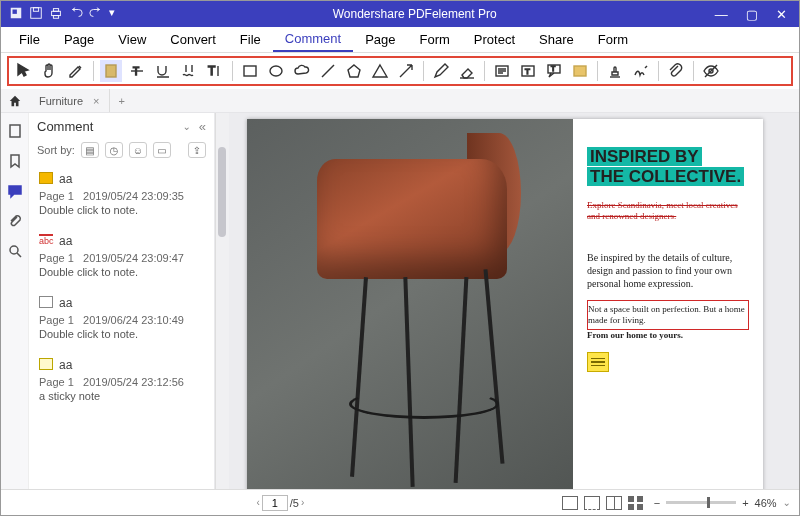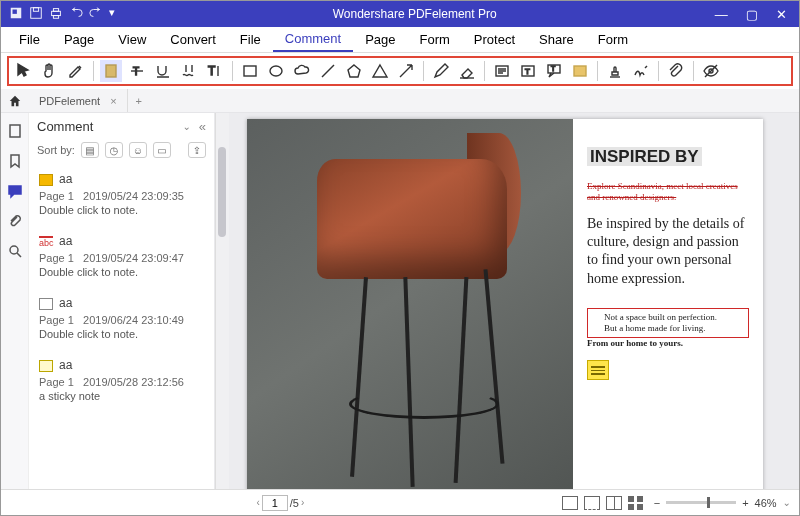--- a/index.html
+++ b/index.html
@@ -31,21 +31,21 @@
 .iconrail { width: 28px; background: #f7f7f9; border-right: 1px solid #eee; display: flex; flex-direction: column; align-items: center; gap: 14px; padding-top: 10px; }
 .iconrail .ri { width: 16px; height: 16px; stroke: #555; fill: none; stroke-width: 1.5; cursor: pointer; }
 .iconrail .ri.active { stroke: #3b3fbd; fill: #3b3fbd; }
 .sidepanel { width: 186px; background: #fff; border-right: 1px solid #e9e9ec; display: flex; flex-direction: column; font-size: 12px; }
 .sidepanel .hdr { display: flex; align-items: center; padding: 6px 8px; font-size: 13px; color: #333; }
 .sidepanel .hdr .sp { flex:1; }
 .sortrow { display: flex; align-items: center; gap: 6px; padding: 2px 8px 6px; color: #666; font-size: 11px; }
 .sortrow .sbtn { width: 18px; height: 16px; border: 1px solid #ccc; border-radius: 3px; display: flex; align-items: center; justify-content: center; font-size: 10px; }
 .commentlist { flex:1; overflow: hidden; }
 .citem { padding: 8px 10px 10px; }
-.citem .line1 { display: flex; align-items: flex-end; gap: 6px; color: #444; }
+.citem .line1 { display: flex; align-items: flex-start; gap: 6px; color: #444; }
 .citem .ico { width: 14px; height: 12px; display: inline-block; }
 .ico-highlight { background: #f5b800; border: 1px solid #c39700; }
 .ico-strike { border-top: 2px solid #d03030; font-size: 9px; color:#d03030; }
 .ico-box { border: 1.5px solid #888; }
 .ico-note { border: 1.5px solid #bba600; background: #fff9cc; }
 .citem .meta { color: #666; margin-top: 4px; font-size: 11px; }
 .citem .note { color: #555; margin-top: 2px; font-size: 11px; }
 
 .canvaswrap { flex:1; background: #ececef; display: flex; position: relative; overflow: hidden; }
 .page { position: absolute; left: 32px; top: 6px; width: 516px; height: 400px; background: #fff; box-shadow: 0 0 4px rgba(0,0,0,.3); display: flex; }
@@ -53,24 +53,24 @@
 .chair-seat { position: absolute; left: 70px; top: 40px; width: 190px; height: 120px; border-radius: 18px 26px 10px 10px / 22px 30px 10px 10px; background: linear-gradient(150deg,#8a432a,#b35a3b 40%,#7d3a24); box-shadow: inset -10px -20px 30px rgba(0,0,0,.35); }
 .chair-back { position:absolute; left:220px; top:14px; width:54px; height:120px; border-radius: 0 22px 22px 0 / 0 60px 60px 0; background: linear-gradient(90deg,#6f3420,#a3563b); }
 .leg { position:absolute; width:4px; background:#222; }
 .leg.a { left:110px; top:158px; height:200px; transform: rotate(4deg); }
 .leg.b { left:160px; top:158px; height:210px; transform: rotate(-2deg); }
 .leg.c { left:212px; top:158px; height:206px; transform: rotate(3deg); }
 .leg.d { left:245px; top:150px; height:195px; transform: rotate(-5deg); }
 .footring { position:absolute; left:102px; top:270px; width:150px; height:30px; border:3px solid #1b1b1b; border-radius:50%; border-top-color:transparent; }
 .page .copy { flex:1; padding: 28px 14px 10px 14px; font-size: 9px; color:#222; }
 .headline { font-weight: 900; font-size: 17px; line-height: 1.15; }
-.headline .hl { background: #e5e5e5; padding: 0 3px; }
+.headline .hl { background: #14b8a6; padding: 0 3px; }
 .struck { color:#b81e1e; text-decoration: line-through; margin-top: 14px; font-family: Georgia, serif; font-size: 9px; line-height: 1.25; }
-.para { margin-top: 12px; font-family: Georgia, serif; font-size: 14px; line-height: 1.3; }
-.boxed { margin-top: 20px; border: 1px solid #d02828; padding: 3px 16px; font-family: Georgia, serif; font-size: 9px; line-height: 1.25; }
+.para { margin-top: 28px; font-family: Georgia, serif; font-size: 10px; line-height: 1.3; }
+.boxed { margin-top: 10px; border: 1px solid #d02828; padding: 3px 0; font-family: Georgia, serif; font-size: 9px; line-height: 1.25; }
 .strong { margin-top: 0; font-family: Georgia, serif; font-weight: bold; font-size: 9px; }
 .sticky { margin-top: 12px; width: 22px; height: 20px; background: #ffe54a; border: 1px solid #c8ab00; display:flex; flex-direction:column; justify-content:center; gap:2px; padding:3px; }
 .sticky div { height:1.5px; background:#7a6900; }
 .vscroll { width: 14px; background: #f0f0f2; border-left: 1px solid #ddd; position: relative; }
 .vscroll .thumb { position: absolute; left: 2px; top: 34px; width: 8px; height: 90px; background: #c6c6cc; border-radius: 4px; }
 
 .statusbar { height: 26px; border-top: 1px solid #ddd; display: flex; align-items: center; font-size: 11px; color: #444; padding: 0 8px; gap: 10px; }
 .statusbar .pager { flex: 1; display: flex; justify-content: center; align-items: center; gap: 2px; }
 .pagebox { width: 26px; height: 16px; border: 1px solid #bbb; text-align: center; font-size: 11px; line-height: 14px; }
 .viewbtns { display: flex; gap: 6px; align-items: center; }
@@ -283,21 +283,21 @@
     </div>
 </div>
 
 <div class="tabstrip">
   <div class="homeicon">
       <svg width="14" height="14" viewBox="0 0 16 16" fill="#333">
         <path d="M8 2 2 8h2v6h3V10h2v4h3V8h2z"></path>
       </svg>
     </div>
   <div class="tab">
-    <span>PDFelement</span>
+    <span>Furniture</span>
     <span style="color:#888">×</span>
   </div>
   <div class="plus">+</div>
 </div>
 
 <div class="main">
 
   <div class="iconrail">
     <svg class="ri" viewBox="0 0 16 16">
         <rect x="3" y="2" width="10" height="12"></rect>
@@ -356,40 +356,41 @@
             <span>aa</span>
           </div>
           <div class="meta"><span>Page 1</span> &nbsp; <span>2019/06/24 23:10:49</span></div>
           <div class="note">Double click to note.</div>
         </div>
         <div class="citem">
           <div class="line1">
             <span class="ico ico-note"></span>
             <span>aa</span>
           </div>
-          <div class="meta"><span>Page 1</span> &nbsp; <span>2019/05/28 23:12:56</span></div>
+          <div class="meta"><span>Page 1</span> &nbsp; <span>2019/05/24 23:12:56</span></div>
           <div class="note">a sticky note</div>
         </div>
       </div>
   </div>
 
   <div class="canvaswrap">
     <div class="page">
       <div class="photo">
         <div class="chair-back"></div>
         <div class="chair-seat"></div>
         <div class="leg a"></div>
           <div class="leg b"></div>
           <div class="leg c"></div>
           <div class="leg d"></div>
         <div class="footring"></div>
       </div>
       <div class="copy">
         <div class="headline">
           <span class="hl">INSPIRED BY</span><br>
+          <span class="hl">THE COLLECTIVE.</span>
         </div>
         <div class="struck">Explore Scandinavia, meet local creatives and renowned designers.</div>
         <div class="para">Be inspired by the details of culture, design and passion to find your own personal home expression.</div>
         <div class="boxed">Not a space built on perfection. But a home made for living.</div>
         <div class="strong">From our home to yours.</div>
         <div class="sticky">
             <div></div>
             <div></div>
             <div></div>
           </div>

